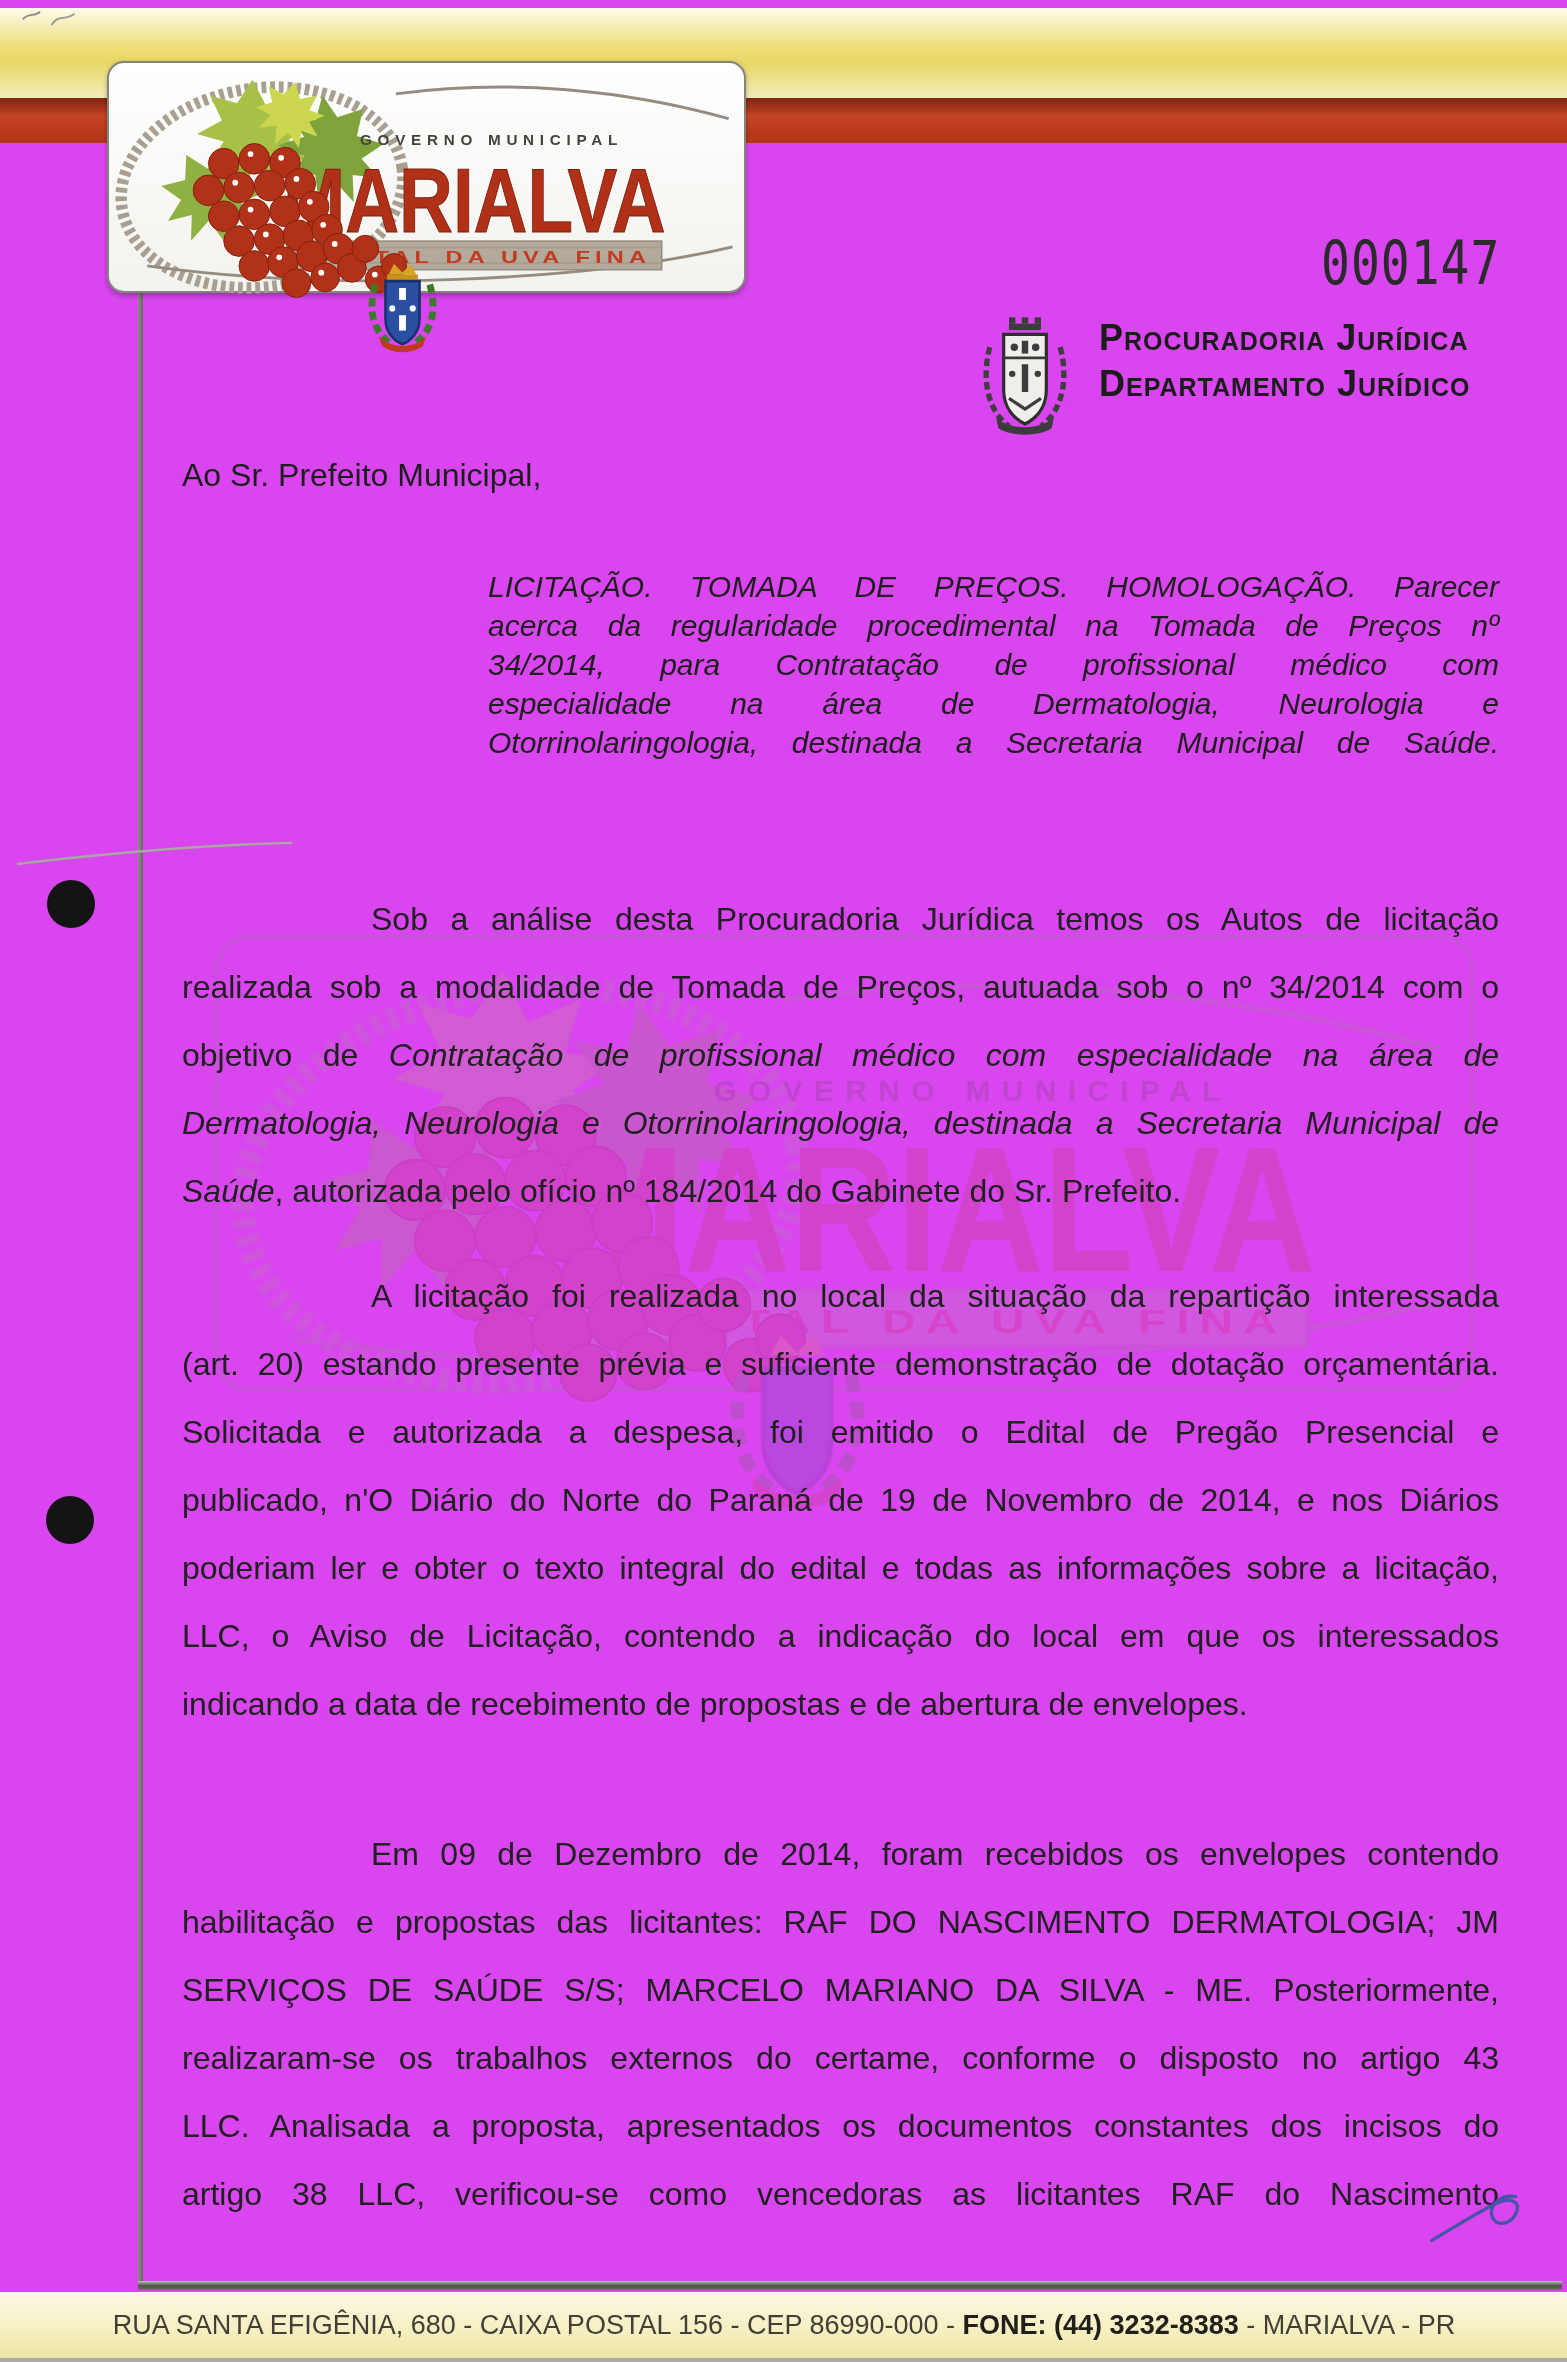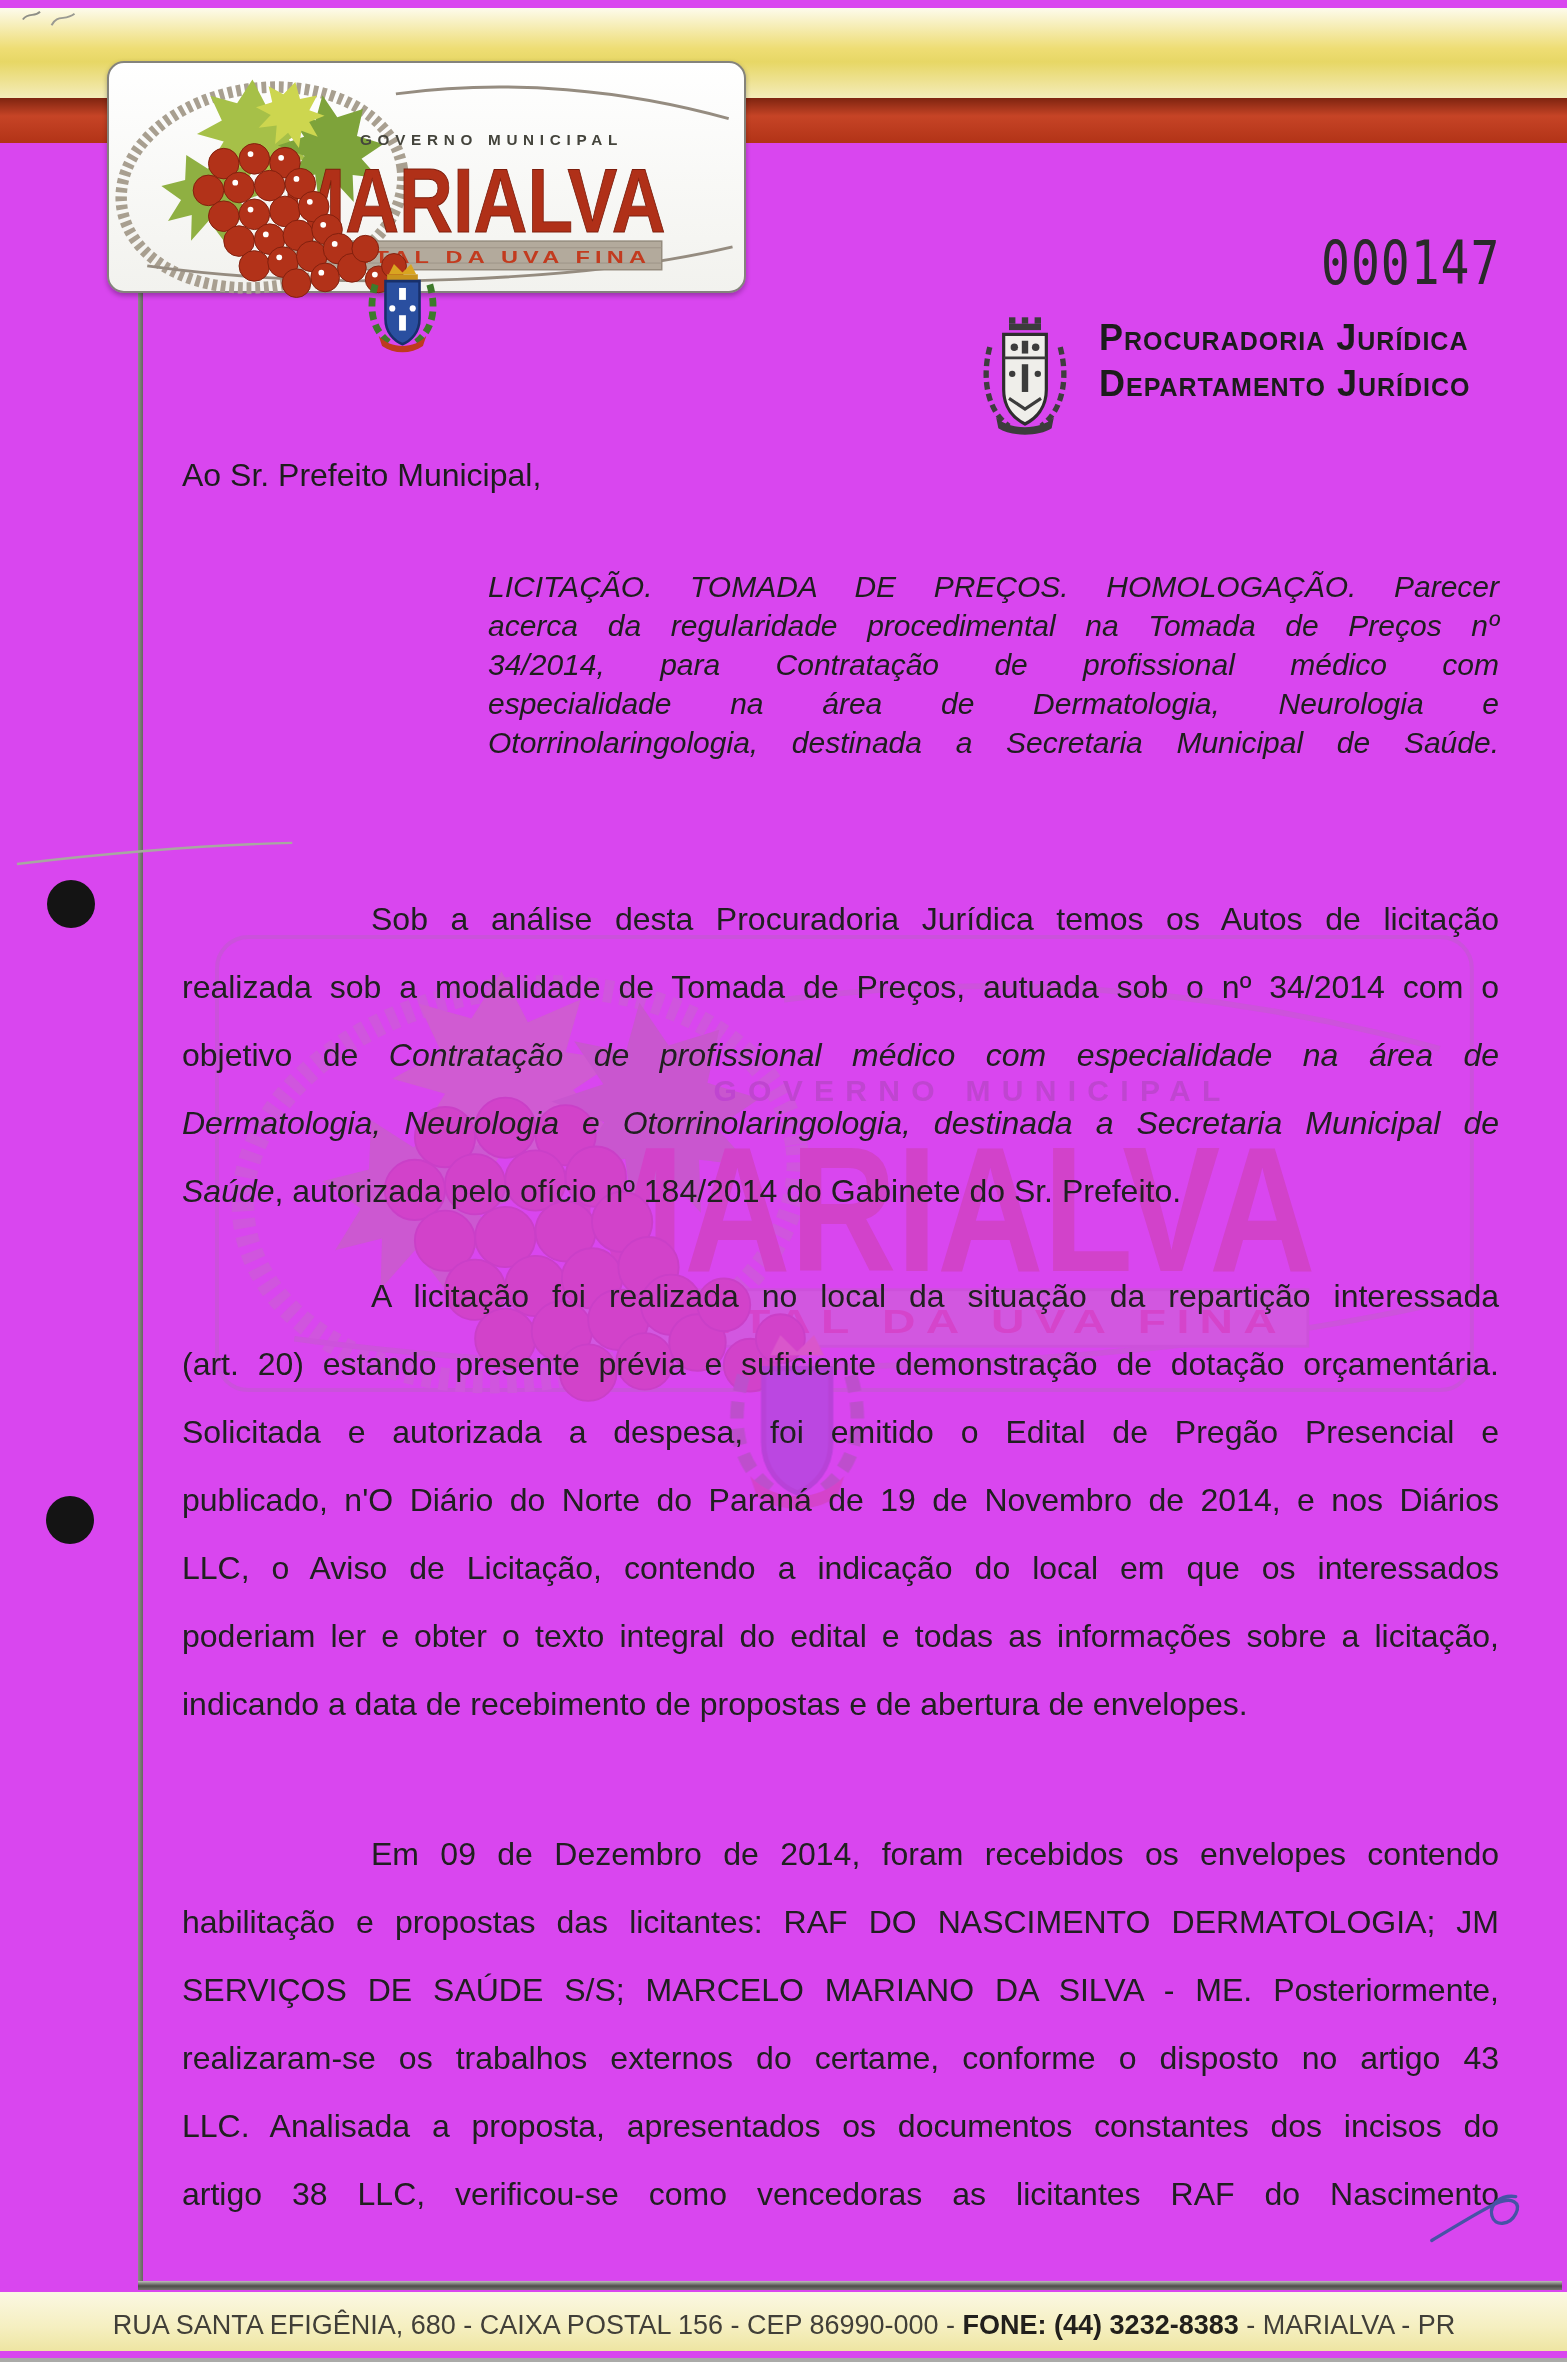--- a/index.html
+++ b/index.html
@@ -42,21 +42,21 @@
   .para .tline{height:68px;line-height:68px;}
   .tline{text-align:justify;text-align-last:justify;}
   .tline.nojust{text-align-last:left;}
   .tline.ind{padding-left:189px;}
   .it{font-style:italic;}
   
   .signature{position:absolute;left:1426px;top:2185px;z-index:4;overflow:visible;}
   
   .footer-bar{position:absolute;left:138px;top:2281px;width:1424px;height:8.6px;z-index:3;
     background:linear-gradient(180deg,#bdbdb9 0%,#4e4e4a 55%,#75756f 100%);}
-  .footer-strip{position:absolute;left:0;top:2292px;width:1568px;height:59px;z-index:3;
+  .footer-strip{position:absolute;left:0;top:2292px;width:1568px;height:66px;z-index:3;
     background:linear-gradient(180deg,#fbf8e3 0%,#f5efc0 60%,#eee5a2 100%);
     text-align:center;line-height:66px;font-size:27px;color:#413f38;}
   .footer-strip b{color:#22201c;}
   .scan-edge{position:absolute;left:0;top:2358px;width:1568px;height:4.8px;background:#aaaaa8;z-index:3;}
 </style>
 </head>
 <body>
 
 <div class="page">
 
@@ -244,22 +244,22 @@
       <div class="tline"><span>realizada sob a modalidade de Tomada de Preços, autuada sob o nº 34/2014 com o</span></div>
       <div class="tline"><span>objetivo de </span><span class="it">Contratação de profissional médico com especialidade na área de</span></div>
       <div class="tline"><span class="it">Dermatologia, Neurologia e Otorrinolaringologia, destinada a Secretaria Municipal de</span></div>
       <div class="tline nojust"><span class="it">Saúde</span><span>, autorizada pelo ofício nº 184/2014 do Gabinete do Sr. Prefeito.</span></div>
     </div>
   <div class="para para2">
       <div class="tline ind"><span>A licitação foi realizada no local da situação da repartição interessada</span></div>
       <div class="tline"><span>(art. 20) estando presente prévia e suficiente demonstração de dotação orçamentária.</span></div>
       <div class="tline"><span>Solicitada e autorizada a despesa, foi emitido o Edital de Pregão Presencial e</span></div>
       <div class="tline"><span>publicado, n'O Diário do Norte do Paraná de 19 de Novembro de 2014, e nos Diários</span></div>
+      <div class="tline"><span>poderiam ler e obter o texto integral do edital e todas as informações sobre a licitação,</span></div>
       <div class="tline"><span>LLC, o Aviso de Licitação, contendo a indicação do local em que os interessados</span></div>
-      <div class="tline"><span>poderiam ler e obter o texto integral do edital e todas as informações sobre a licitação,</span></div>
       <div class="tline nojust"><span>indicando a data de recebimento de propostas e de abertura de envelopes.</span></div>
     </div>
   <div class="para para3">
       <div class="tline ind"><span>Em 09 de Dezembro de 2014, foram recebidos os envelopes contendo</span></div>
       <div class="tline"><span>habilitação e propostas das licitantes: RAF DO NASCIMENTO DERMATOLOGIA; JM</span></div>
       <div class="tline"><span>SERVIÇOS DE SAÚDE S/S; MARCELO MARIANO DA SILVA - ME. Posteriormente,</span></div>
       <div class="tline"><span>realizaram-se os trabalhos externos do certame, conforme o disposto no artigo 43</span></div>
       <div class="tline"><span>LLC. Analisada a proposta, apresentados os documentos constantes dos incisos do</span></div>
       <div class="tline"><span>artigo 38 LLC, verificou-se como vencedoras as licitantes RAF do Nascimento</span></div>
     </div>

